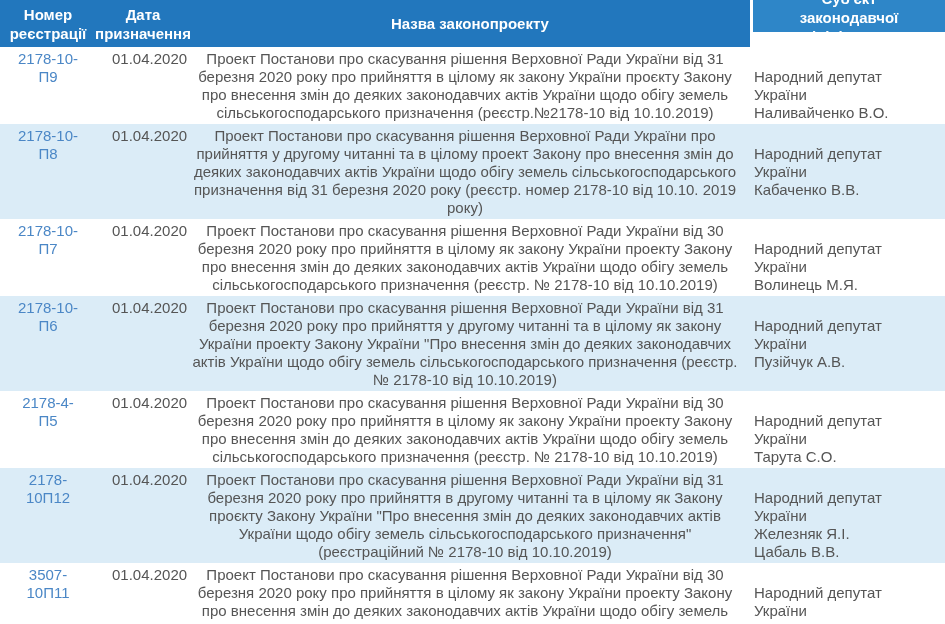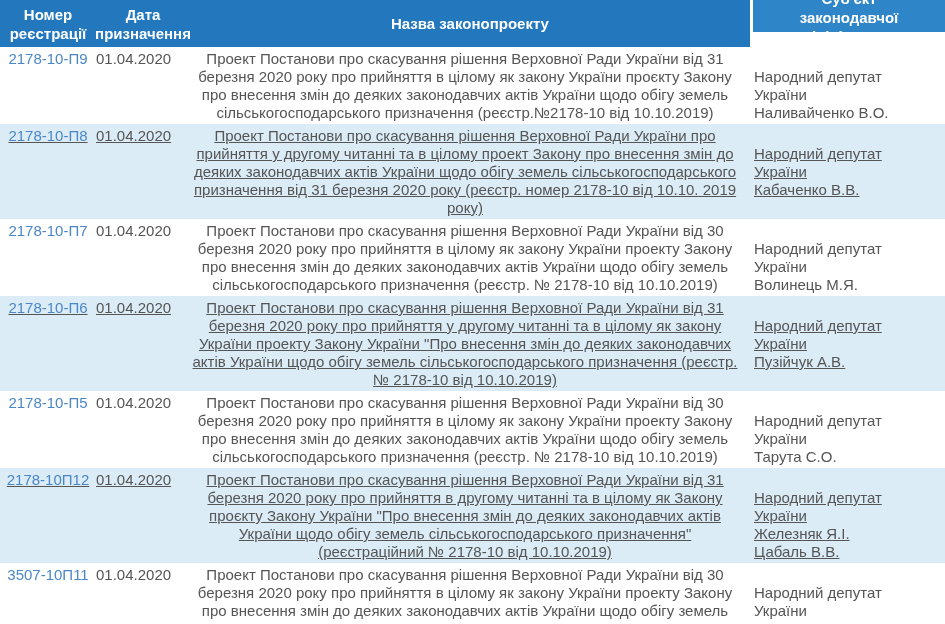--- a/index.html
+++ b/index.html
@@ -22,22 +22,22 @@
     background:#2277bd;text-align:center;line-height:19px;white-space:pre-line;
   }
   .hdr4-box{
     height:32px;margin-left:3px;background:#2e86c8;overflow:hidden;
     text-align:center;
   }
   .hdr4-text{
     margin-top:-11px;line-height:19px;white-space:pre-line;
   }
 
-  tbody td{vertical-align:top;padding:3px 0 2px;line-height:18px;margin-top:32px;}
-  tbody tr.alt{background:#dbecf7;text-decoration:underline;}
+  tbody td{vertical-align:top;padding:3px 16px 2px;line-height:18px;margin-top:32px;}
+  tbody tr.alt{background:#dbecf7;}
   td.c-num{text-align:center;}
   td.c-date{text-align:left;}
   td.c-title{text-align:center;padding-left:1px;padding-right:11px;}
   td.c-subj{padding-left:4px;padding-right:4px;white-space:pre-line;}
   a.bill-link{color:#4b87c6;text-decoration:none;cursor:pointer;}
 </style>
 </head>
 <body>
 
 <table class="bills">
@@ -133,21 +133,21 @@
     </td>
     <td class="c-subj">
       <span>Народний депутат
 України
 Пузійчук А.В.</span>
     </td>
   </tr>
 
   <tr>
     <td class="c-num">
-      <a href="#" class="bill-link">2178-10-П5</a>
+      <a href="#" class="bill-link">2178-4-П5</a>
     </td>
     <td class="c-date">
       <span>01.04.2020</span>
     </td>
     <td class="c-title">
       <span>Проект Постанови про скасування рішення Верховної Ради України від 30 березня 2020 року про прийняття в цілому як закону України проекту Закону про внесення змін до деяких законодавчих актів України щодо обігу земель сільськогосподарського призначення (реєстр. № 2178-10 від 10.10.2019)</span>
     </td>
     <td class="c-subj">
       <span>Народний депутат
 України

